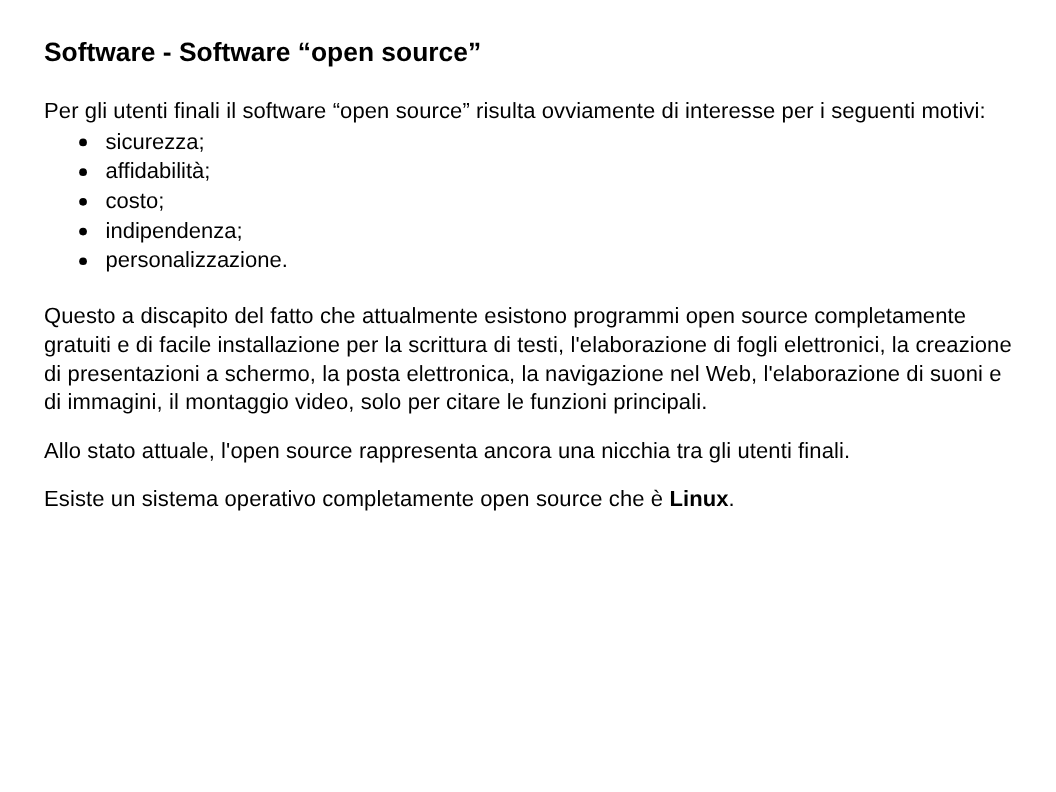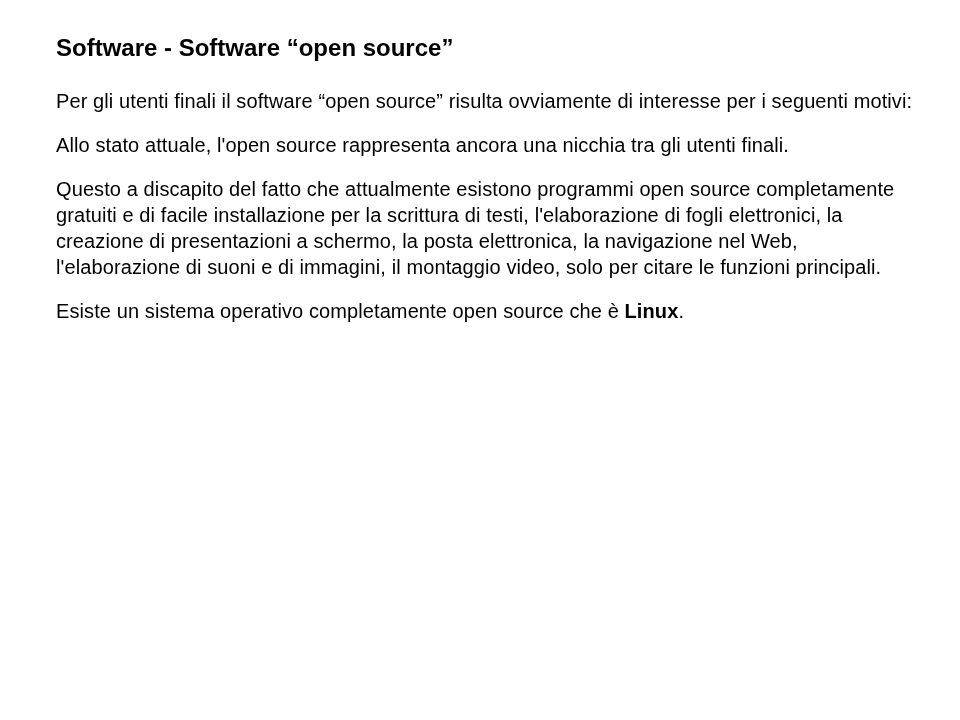--- a/index.html
+++ b/index.html
@@ -6,37 +6,37 @@
     margin: 0;
     padding: 0;
     width: 960px;
     height: 720px;
     background: #ffffff;
     font-family: "Helvetica Neue", Helvetica, Arial, sans-serif;
     color: #000000;
   }
   .page {
     box-sizing: border-box;
-    padding: 34px 40px 40px 56px;
+    padding: 34px 40px 40px 40px;
     width: 960px;
     height: 720px;
   }
   .title {
     font-size: 24px;
     font-weight: 700;
     margin-bottom: 26px;
   }
   .para {
     font-size: 20px;
     line-height: 1.3;
     margin-bottom: 18px;
     letter-spacing: 0.1px;
   }
   .para.tight {
-    margin-bottom: 18px;
+    margin-bottom: 2px;
   }
   ul.bullets {
     list-style: none;
     padding: 0;
     margin: 0 0 24px 0;
   }
   ul.bullets li {
     font-size: 20px;
     line-height: 1.35;
     padding-left: 56px;
@@ -59,23 +59,30 @@
 </style>
 </head>
 <body>
 
 <div class="page">
 
   <div class="title">Software - Software “open source”</div>
 
   <div class="para tight">Per gli utenti finali il software “open source” risulta ovviamente di interesse per i seguenti motivi:</div>
 
+  <ul class="bullets">
+    <li>sicurezza;</li>
+    <li>affidabilità;</li>
+    <li>costo;</li>
+    <li>indipendenza;</li>
+    <li>personalizzazione.</li>
+  </ul>
 
 
+  <div class="para">Questo a discapito del fatto che attualmente esistono programmi open source completamente gratuiti e di facile installazione per la scrittura di testi, l'elaborazione di fogli elettronici, la creazione di presentazioni a schermo, la posta elettronica, la navigazione nel Web, l'elaborazione di suoni e di immagini, il montaggio video, solo per citare le funzioni principali.</div>
+
   <div class="para">Allo stato attuale, l'open source rappresenta ancora una nicchia tra gli utenti finali.</div>
-
-  <div class="para">Questo a discapito del fatto che attualmente esistono programmi open source completamente gratuiti e di facile installazione per la scrittura di testi, l'elaborazione di fogli elettronici, la creazione di presentazioni a schermo, la posta elettronica, la navigazione nel Web, l'elaborazione di suoni e di immagini, il montaggio video, solo per citare le funzioni principali.</div>
 
   <div class="para">
     <span>Esiste un sistema operativo completamente open source che è </span><span class="bold-run">Linux</span><span>.</span>
   </div>
 
 </div>
 
 </body></html>

